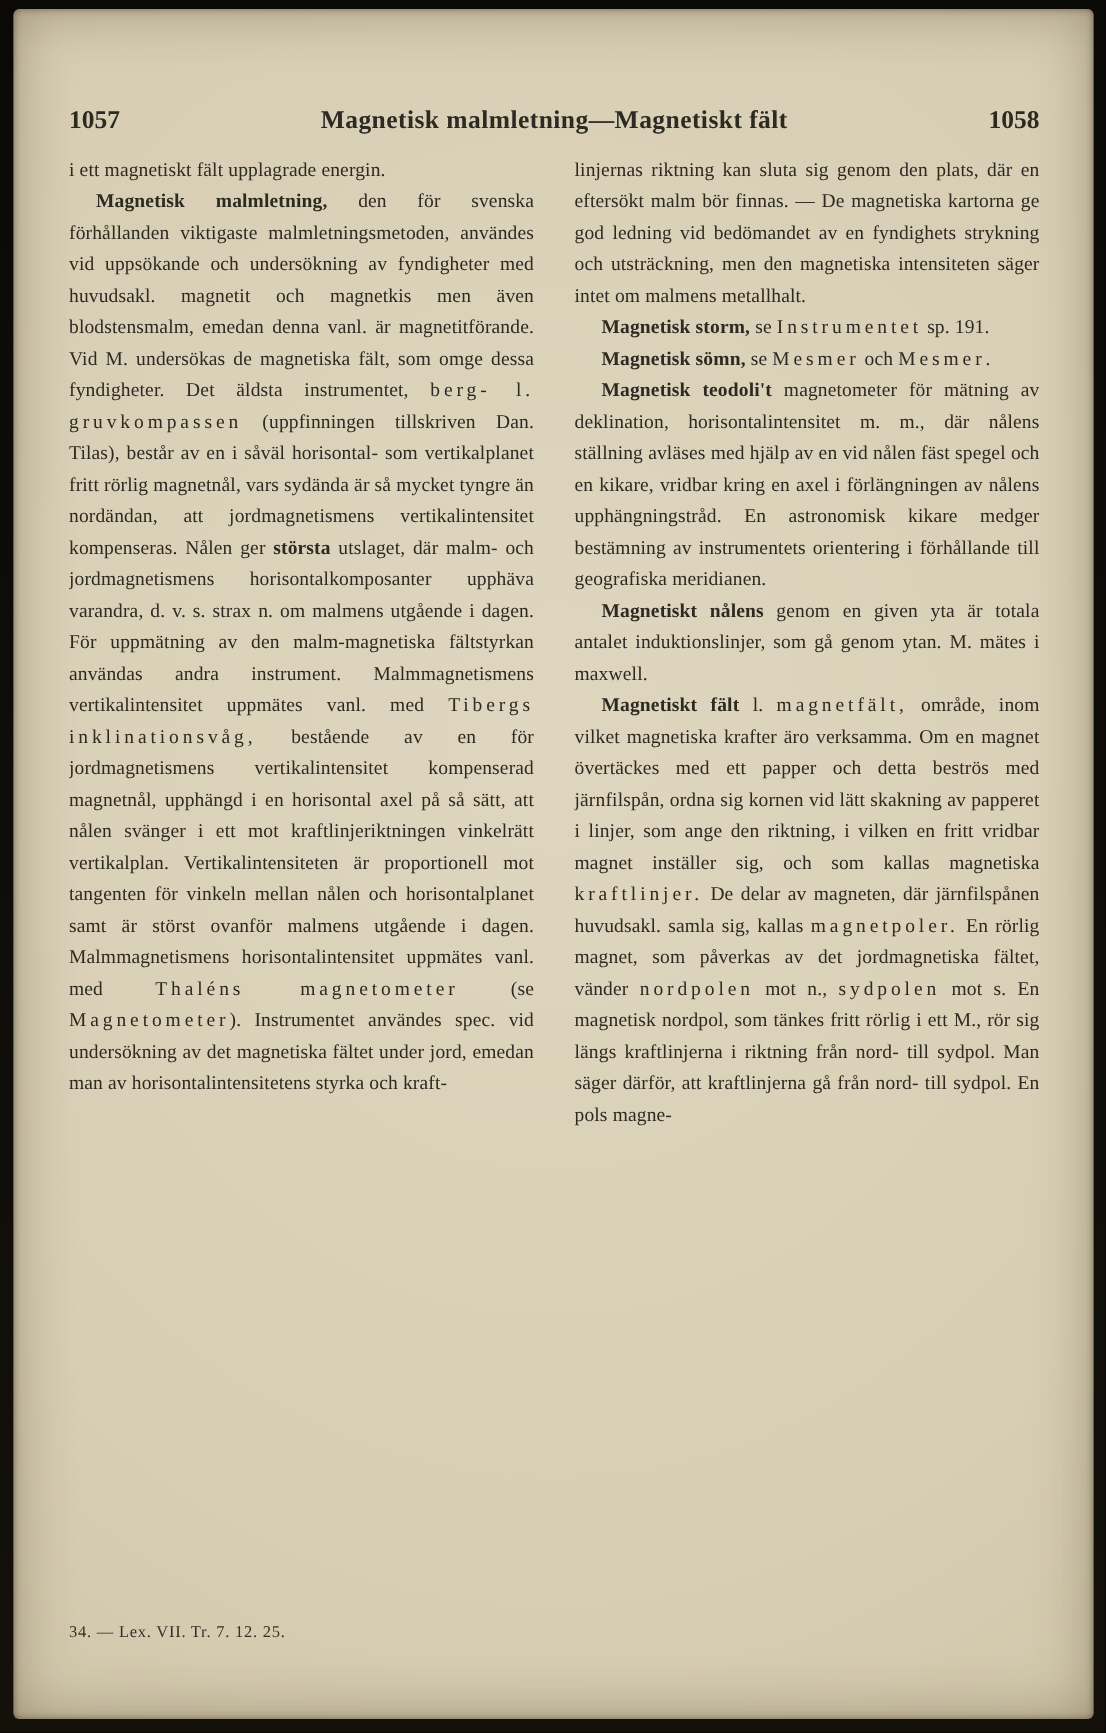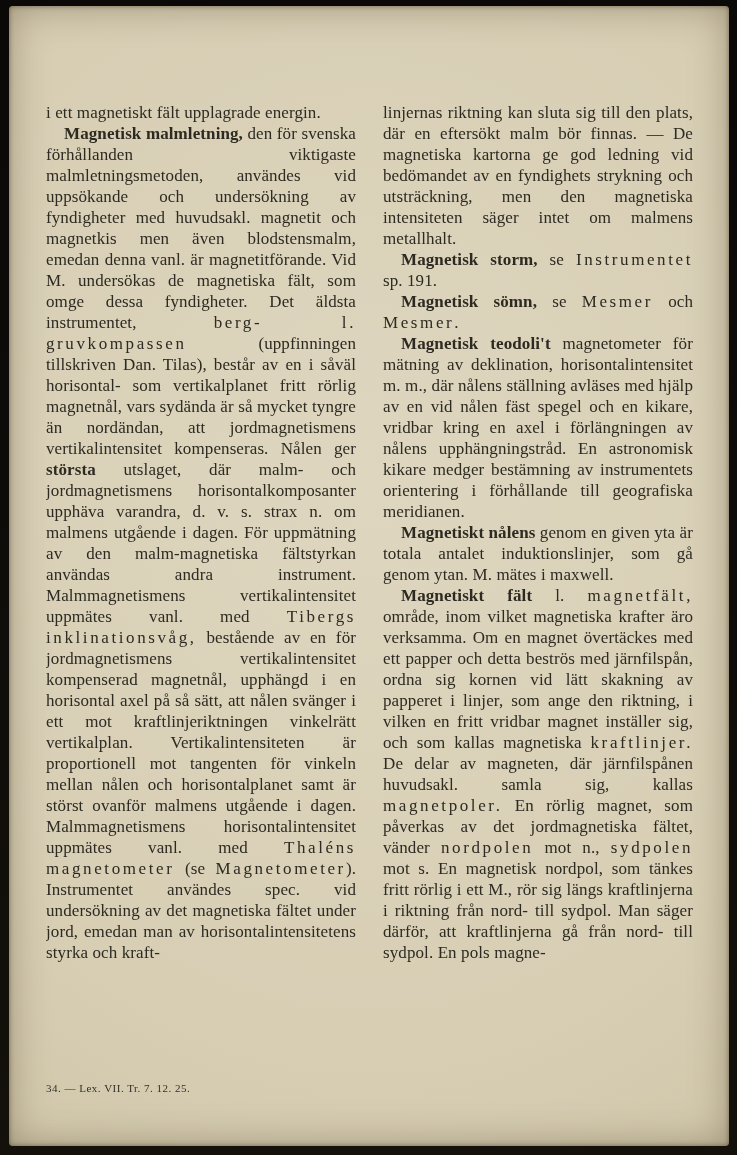--- a/index.html
+++ b/index.html
@@ -35,21 +35,21 @@
   .columns {
     position: absolute;
     left: 37px; right: 36px; top: 96px;
     height: 968px;
     display: flex; gap: 27px;
   }
   .column {
     flex: 1 1 0;
     overflow: hidden;
     text-align: justify;
-    font-size: 17px;
+    font-size: 13px;
     line-height: 21px;
     letter-spacing: 0.1px;
     hyphens: auto;
   }
   .column p { margin: 0; text-indent: 18px; }
   .column p.noindent { text-indent: 0; }
   .b { font-weight: bold; }
   .sp { letter-spacing: 2.6px; }
   .footer {
     position: absolute;
@@ -58,28 +58,33 @@
     letter-spacing: 0.5px;
     color: #33302a;
   }
 </style>
 </head>
 <body>
 
 <div class="scan">
   <div class="paper">
 
+    <div class="header">
+      <span class="pagenum">1057</span>
+      <span class="title">Magnetisk malmletning—Magnetiskt fält</span>
+      <span class="pagenum">1058</span>
+    </div>
 
     <div class="columns">
       <div class="column">
           <p class="noindent"><span class="">i ett magnetiskt fält upplagrade energin.</span></p>
           <p><span class="b ">Magnetisk malmletning,</span><span class=""> den för svenska förhållanden viktigaste malmletningsmetoden, användes vid uppsökande och undersökning av fyndigheter med huvudsakl. magnetit och magnetkis men även blodstensmalm, emedan denna vanl. är magnetitförande. Vid M. undersökas de magnetiska fält, som omge dessa fyndigheter. Det äldsta instrumentet, </span><span class="sp">berg- l. gruvkompassen</span><span class=""> (uppfinningen tillskriven Dan. Tilas), består av en i såväl horisontal- som vertikalplanet fritt rörlig magnetnål, vars sydända är så mycket tyngre än nordändan, att jordmagnetismens vertikalintensitet kompenseras. Nålen ger </span><span class="b ">största</span><span class=""> utslaget, där malm- och jordmagnetismens horisontalkomposanter upphäva varandra, d. v. s. strax n. om malmens utgående i dagen. För uppmätning av den malm-magnetiska fältstyrkan användas andra instrument. Malmmagnetismens vertikalintensitet uppmätes vanl. med </span><span class="sp">Tibergs inklinationsvåg,</span><span class=""> bestående av en för jordmagnetismens vertikalintensitet kompenserad magnetnål, upphängd i en horisontal axel på så sätt, att nålen svänger i ett mot kraftlinjeriktningen vinkelrätt vertikalplan. Vertikalintensiteten är proportionell mot tangenten för vinkeln mellan nålen och horisontalplanet samt är störst ovanför malmens utgående i dagen. Malmmagnetismens horisontalintensitet uppmätes vanl. med </span><span class="sp">Thaléns magnetometer</span><span class=""> (se </span><span class="sp">Magnetometer</span><span class="">). Instrumentet användes spec. vid undersökning av det magnetiska fältet under jord, emedan man av horisontalintensitetens styrka och kraft-</span></p>
         </div>
       <div class="column">
-          <p class="noindent"><span class="">linjernas riktning kan sluta sig till den plats, där en eftersökt malm bör finnas. — De magnetiska kartorna ge god ledning vid bedömandet av en fyndighets strykning och utsträckning, men den magnetiska intensiteten säger intet om malmens metallhalt.</span></p>
+          <p class="noindent"><span class="">linjernas riktning kan sluta sig genom den plats, där en eftersökt malm bör finnas. — De magnetiska kartorna ge god ledning vid bedömandet av en fyndighets strykning och utsträckning, men den magnetiska intensiteten säger intet om malmens metallhalt.</span></p>
           <p><span class="b ">Magnetisk storm,</span><span class=""> se </span><span class="sp">Instrumentet</span><span class=""> sp. 191.</span></p>
           <p><span class="b ">Magnetisk sömn,</span><span class=""> se </span><span class="sp">Mesmer</span><span class=""> och </span><span class="sp">Mesmer</span><span class="">.</span></p>
           <p><span class="b ">Magnetisk teodoli't</span><span class=""> magnetometer för mätning av deklination, horisontalintensitet m. m., där nålens ställning avläses med hjälp av en vid nålen fäst spegel och en kikare, vridbar kring en axel i förlängningen av nålens upphängningstråd. En astronomisk kikare medger bestämning av instrumentets orientering i förhållande till geografiska meridianen.</span></p>
           <p><span class="b ">Magnetiskt nålens</span><span class=""> genom en given yta är totala antalet induktionslinjer, som gå genom ytan. M. mätes i maxwell.</span></p>
           <p><span class="b ">Magnetiskt fält</span><span class=""> l. </span><span class="sp">magnetfält,</span><span class=""> område, inom vilket magnetiska krafter äro verksamma. Om en magnet övertäckes med ett papper och detta beströs med järnfilspån, ordna sig kornen vid lätt skakning av papperet i linjer, som ange den riktning, i vilken en fritt vridbar magnet inställer sig, och som kallas magnetiska </span><span class="sp">kraftlinjer.</span><span class=""> De delar av magneten, där järnfilspånen huvudsakl. samla sig, kallas </span><span class="sp">magnetpoler.</span><span class=""> En rörlig magnet, som påverkas av det jordmagnetiska fältet, vänder </span><span class="sp">nordpolen</span><span class=""> mot n., </span><span class="sp">sydpolen</span><span class=""> mot s. En magnetisk nordpol, som tänkes fritt rörlig i ett M., rör sig längs kraftlinjerna i riktning från nord- till sydpol. Man säger därför, att kraftlinjerna gå från nord- till sydpol. En pols magne-</span></p>
         </div>
     </div>
 
     <div class="footer">34. — Lex. VII. Tr. 7. 12. 25.</div>
 

